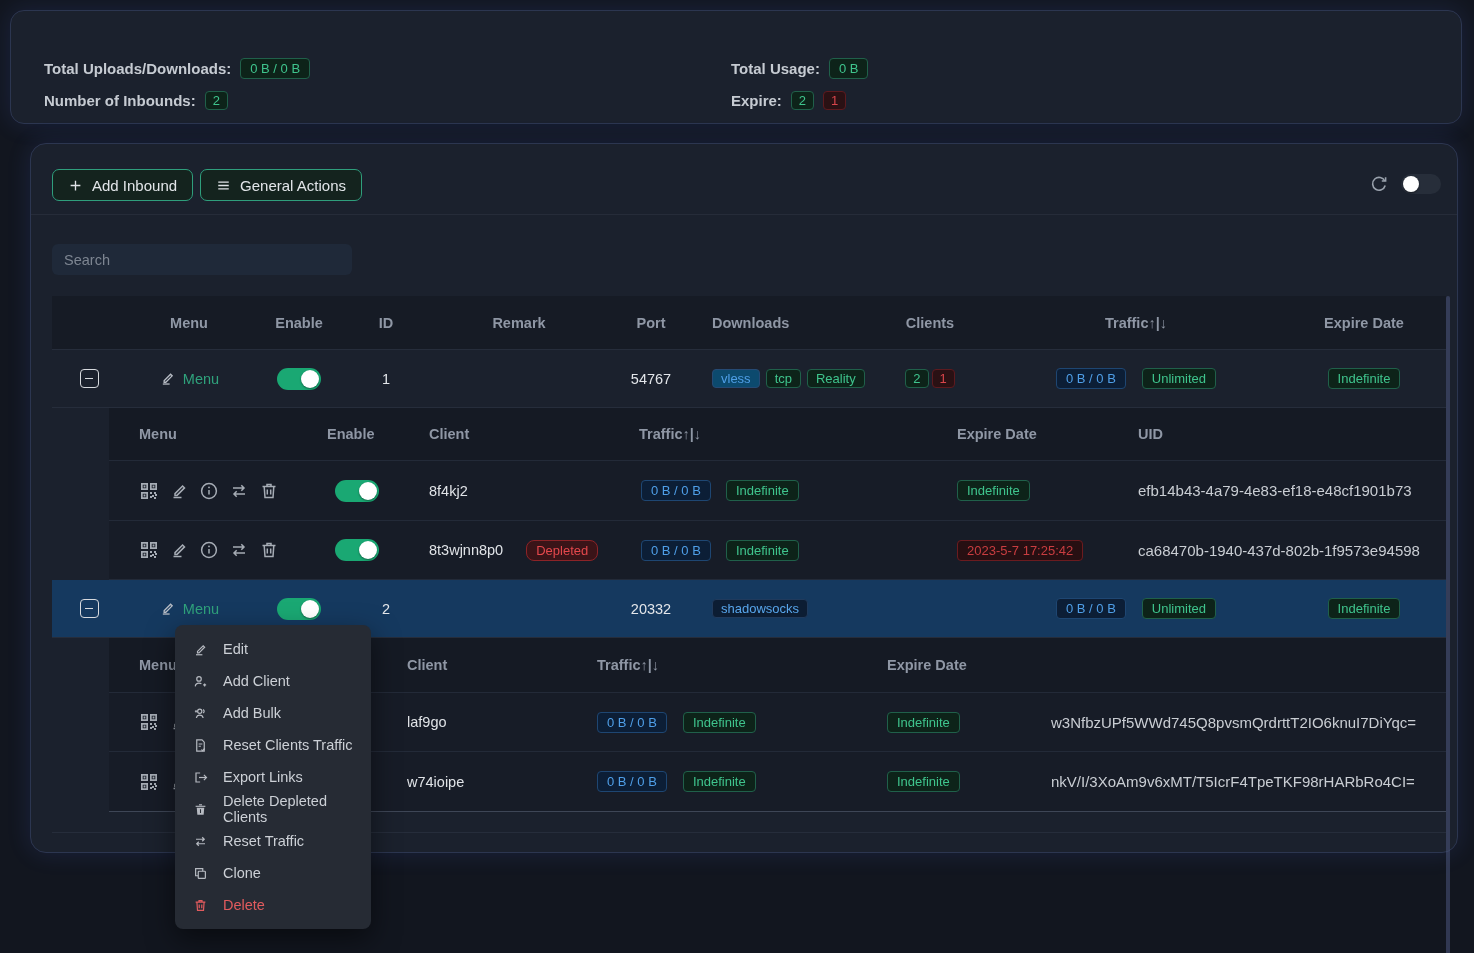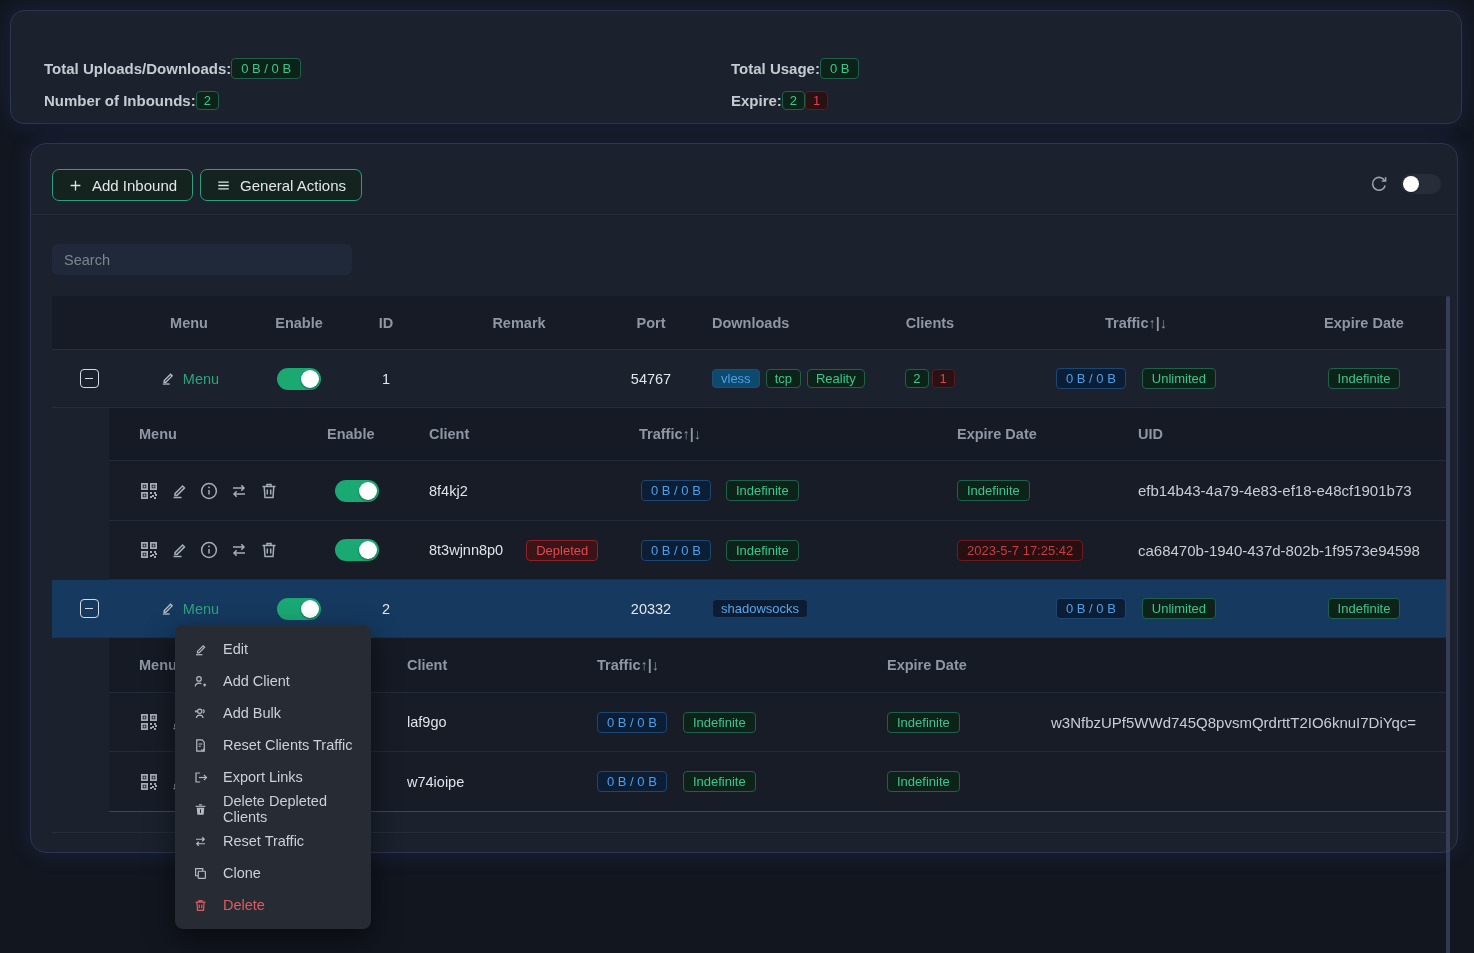--- a/index.html
+++ b/index.html
@@ -10,32 +10,32 @@
     font-family:"Liberation Sans", sans-serif;
   }
   .card {
     position:absolute; background:#1b212d;
     border:1px solid #2c3650; border-radius:14px;
     box-shadow:0 0 24px rgba(82,120,255,.14);
   }
   #stats-card { left:10px; top:10px; width:1452px; height:114px; }
   #main-card  { left:30px; top:143px; width:1428px; height:710px; border-radius:16px; }
 
-  .stat-row { position:absolute; display:flex; align-items:center; height:26px; }
+  .stat-row { position:absolute; display:flex; align-items:center; gap:9px; height:26px; }
   .stat-label { font-size:15px; font-weight:700; color:#c6cbd2; }
 
   .badge {
     display:inline-flex; align-items:center; font-size:13px;
     padding:2px 9px; border-radius:4px; border:1px solid transparent; white-space:nowrap;
   }
   .badge.sm { padding:1px 7px; }
   .badge.green { color:#3fc48d; border-color:#20604a; background:#0d2319; }
   .badge.blue  { color:#4f9fe8; border-color:#1e4672; background:#0c1e36; }
   .badge.red   { color:#d8454b; border-color:#5d1a1f; background:#2a1114; }
-  .badge.red-strong { color:#e4484c; border-color:#8c2327; background:#3a1418; }
+  .badge.red-strong { color:#e4484c; border-color:#8c2327; background:#3a1418;border-radius:8px; }
   .badge.red-date   { color:#c93d40; border-color:#6b1b1f; background:#270f12; }
 
   .tag {
     display:inline-flex; align-items:center; font-size:13px;
     padding:1px 8px; border-radius:4px; border:1px solid transparent; white-space:nowrap;
   }
   .tag.blue  { color:#4f9fe8; border-color:#264a74; background:#0c4a6e; }
   .tag.green { color:#3fc48d; border-color:#20604a; background:#0d2319; }
   .tag.ss    { color:#58a6ec; border-color:#203a5c; background:#0c1d33; }
 
@@ -480,20 +480,21 @@
           </span>
         </div>
         <div class="cell-l p2-client client-name">w74ioipe</div>
         <div class="cell-l p2-traffic">
           <span class="badge blue">0 B / 0 B</span>
           <span class="badge green">Indefinite</span>
         </div>
         <div class="cell-l p2-expire">
           <span class="badge green">Indefinite</span>
         </div>
+        <div class="cell-l p2-pass mono-text">nkV/I/3XoAm9v6xMT/T5IcrF4TpeTKF98rHARbRo4CI=</div>
       </div>
     </div>
 
     <div class="table-footer"></div>
   </div>
 
   <div class="v-scrollbar"></div>
 </div>
 
 <div id="context-menu">

